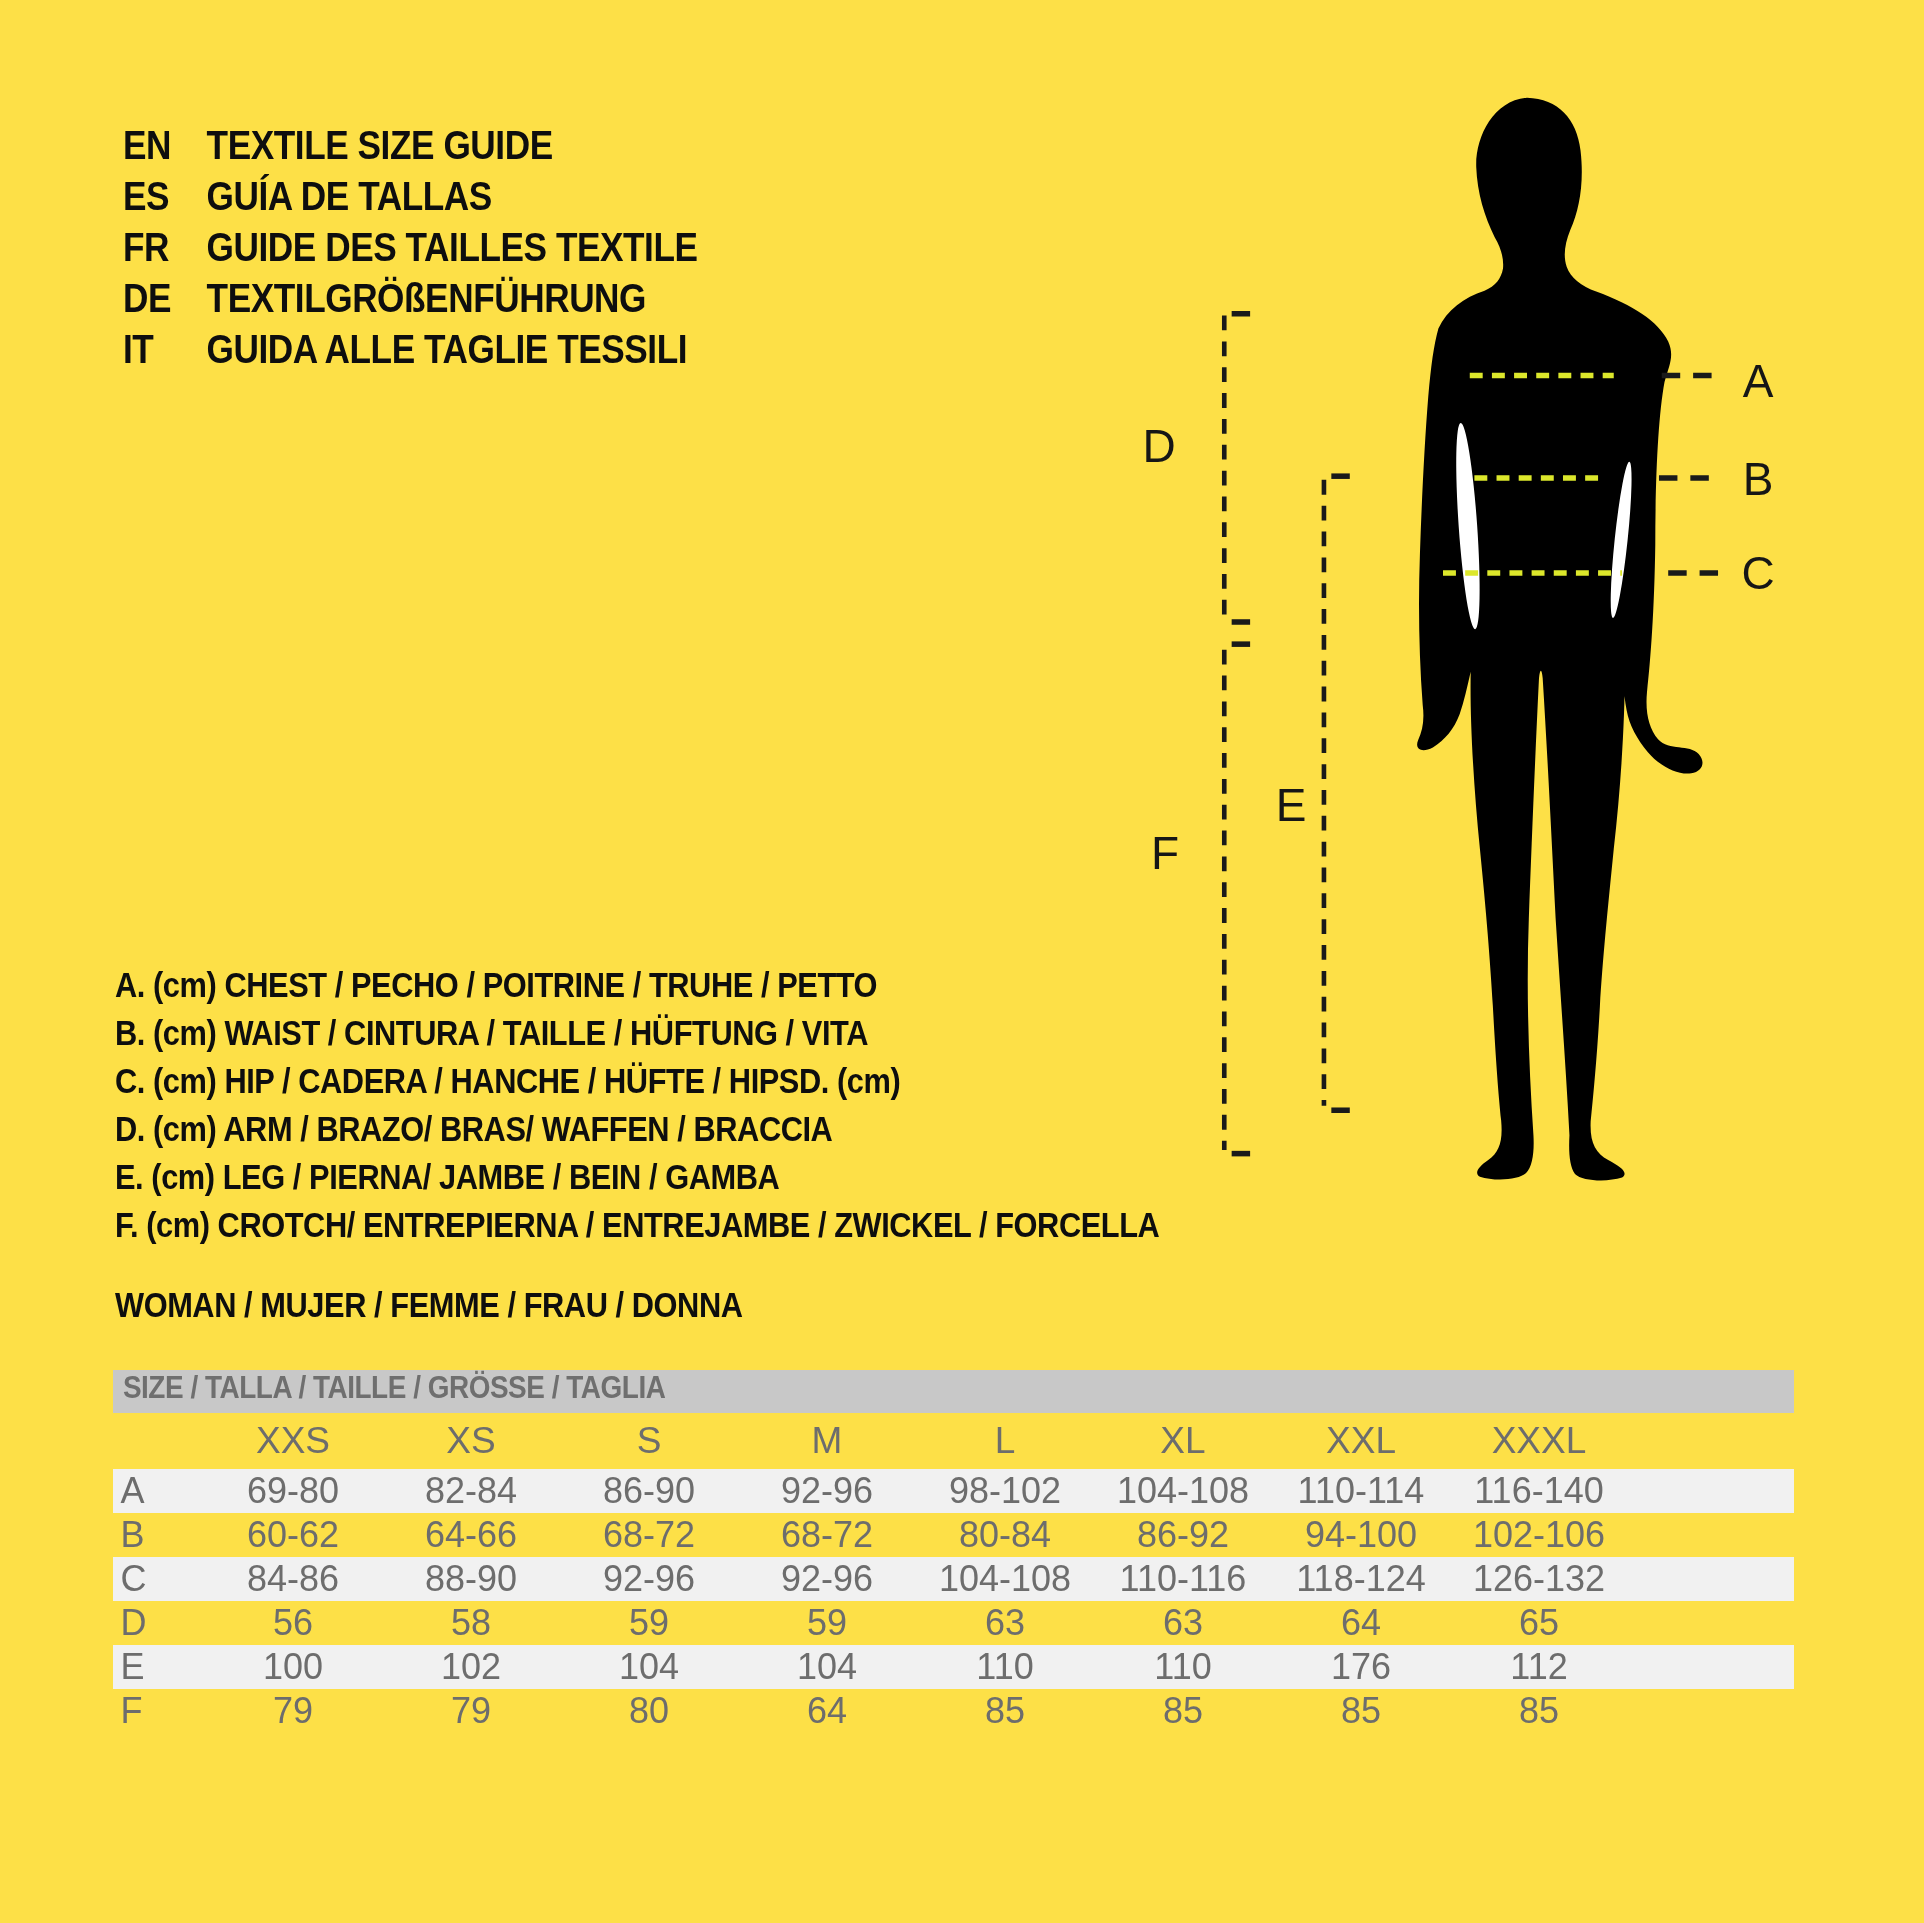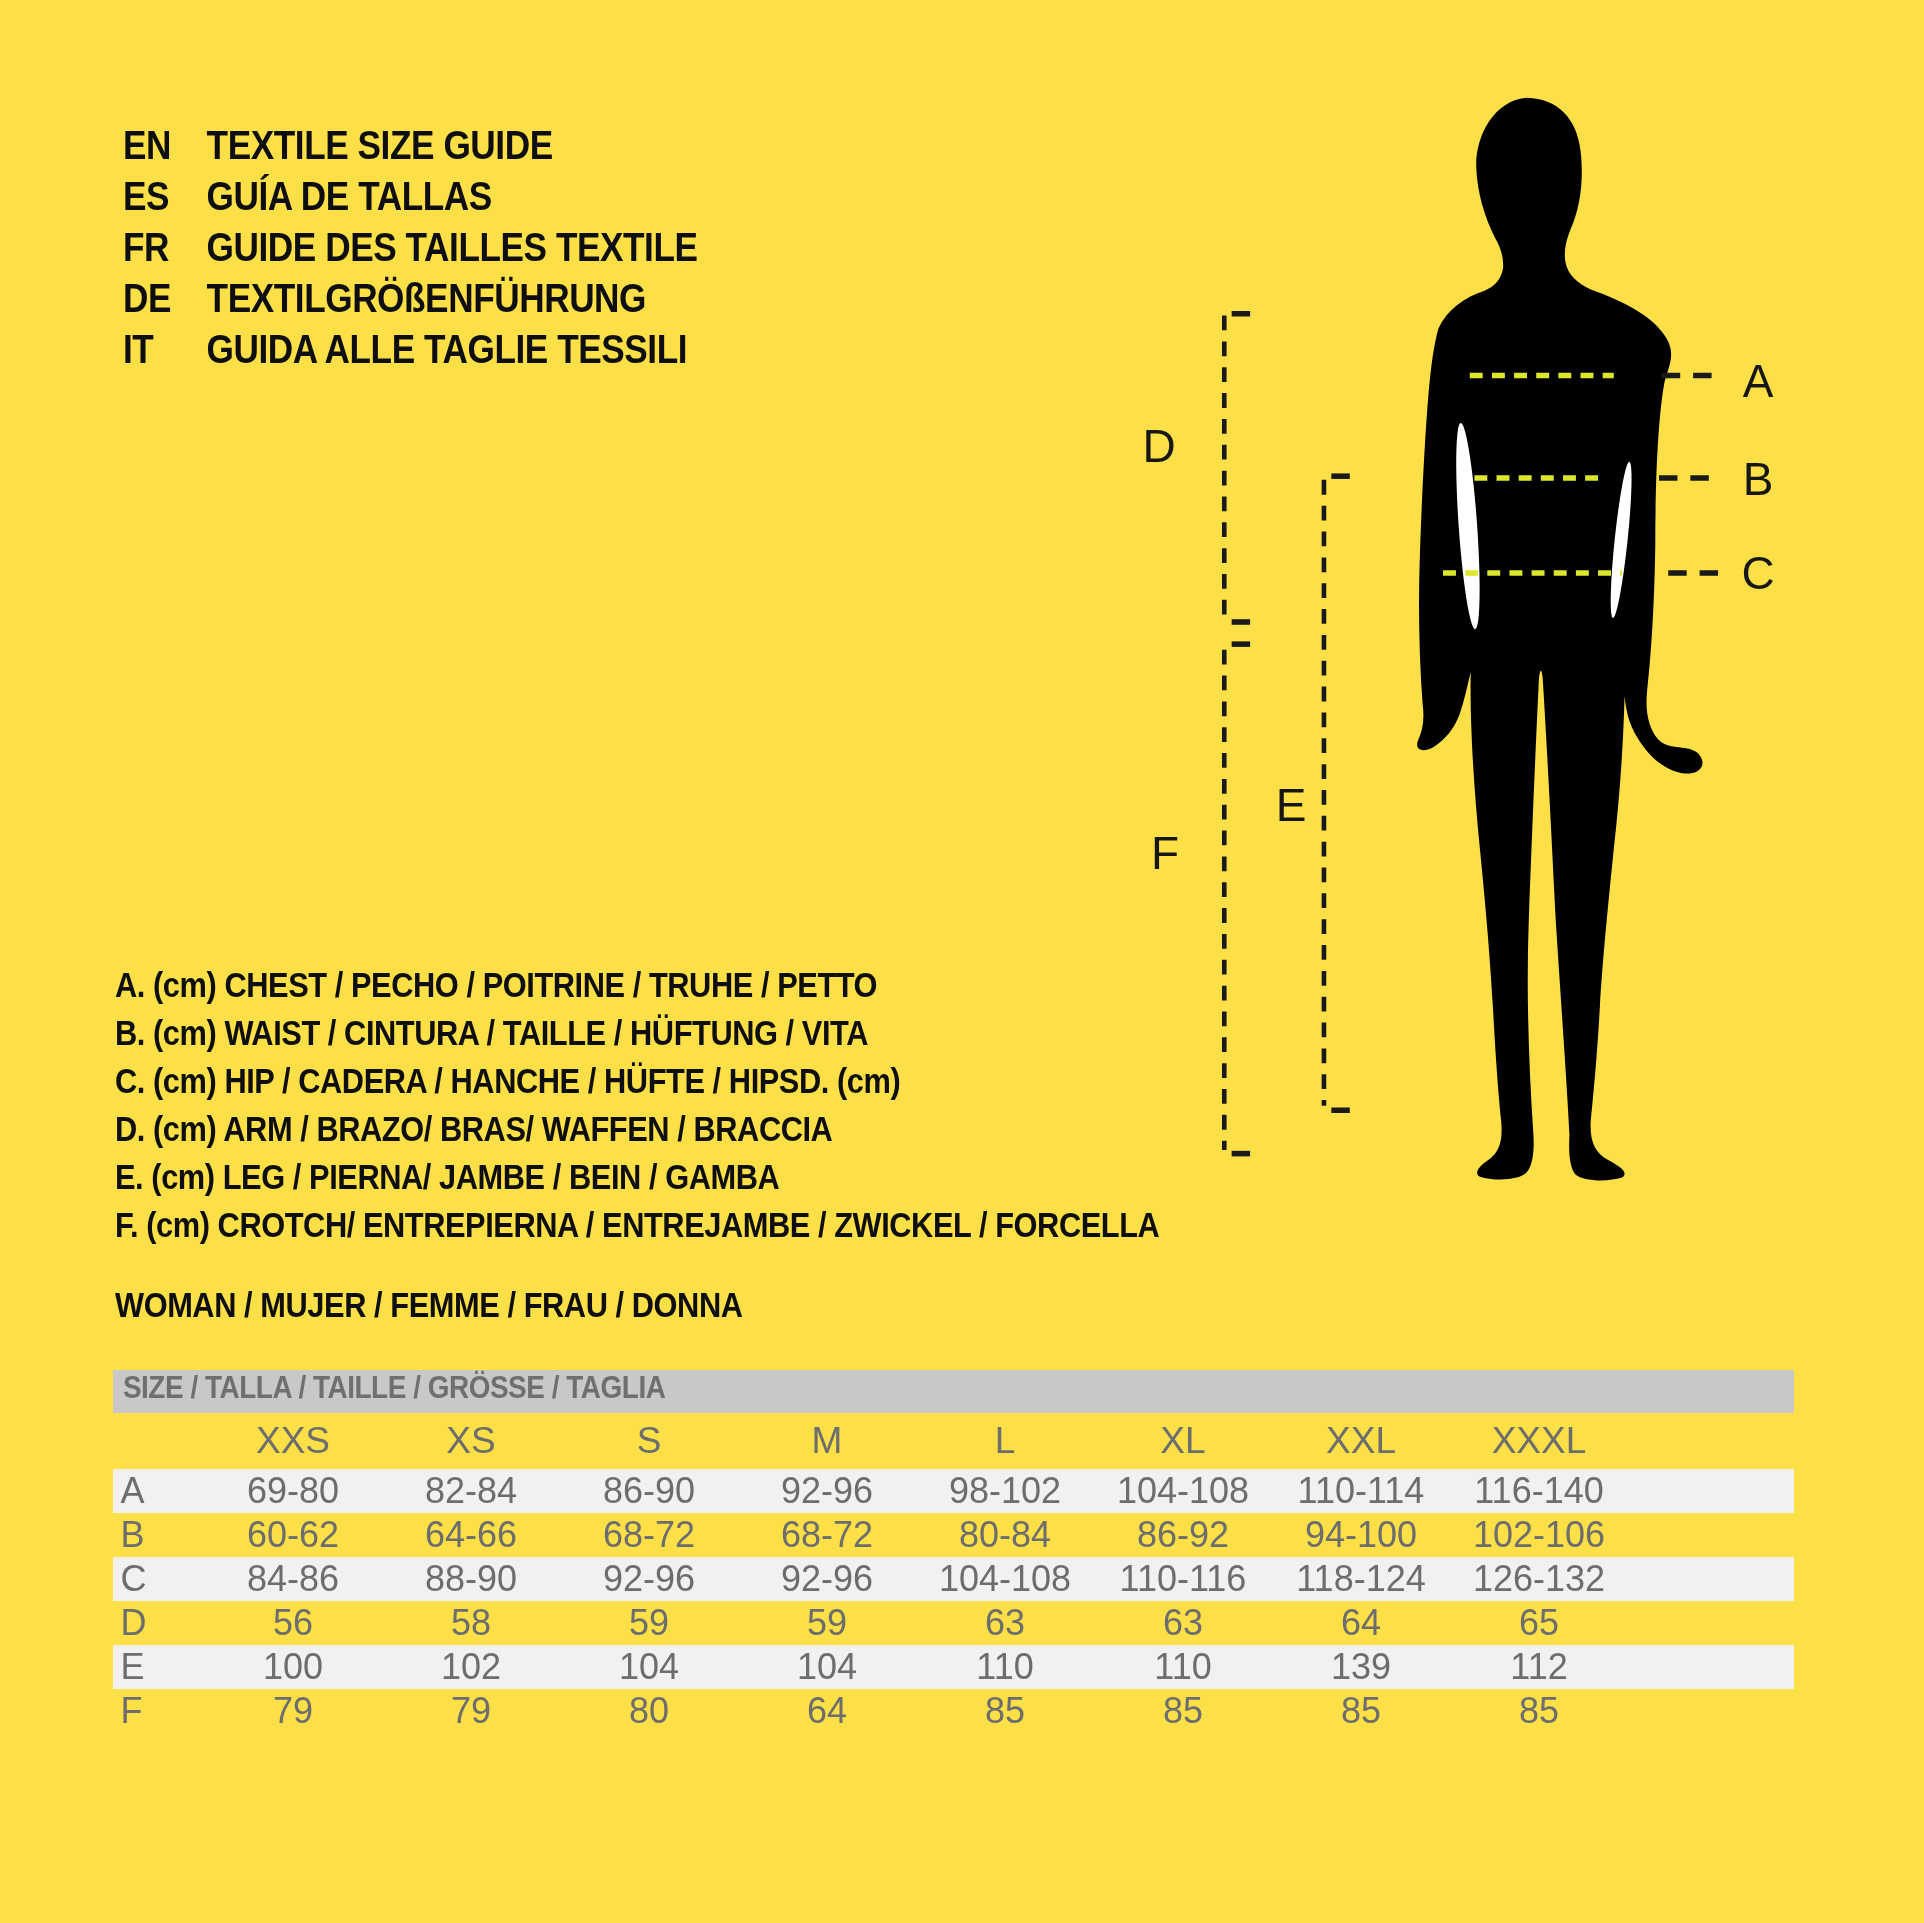--- a/index.html
+++ b/index.html
@@ -252,21 +252,21 @@
     </div>
 
     <div class="t-row t-data zebra">
       <div class="t-cell t-rowlabel">E</div>
       <div class="t-cell">100</div>
       <div class="t-cell">102</div>
       <div class="t-cell">104</div>
       <div class="t-cell">104</div>
       <div class="t-cell">110</div>
       <div class="t-cell">110</div>
-      <div class="t-cell">139</div>
+      <div class="t-cell">176</div>
       <div class="t-cell">112</div>
       <div class="t-cell"></div>
     </div>
 
     <div class="t-row t-data">
       <div class="t-cell t-rowlabel">F</div>
       <div class="t-cell">79</div>
       <div class="t-cell">79</div>
       <div class="t-cell">80</div>
       <div class="t-cell">64</div>

